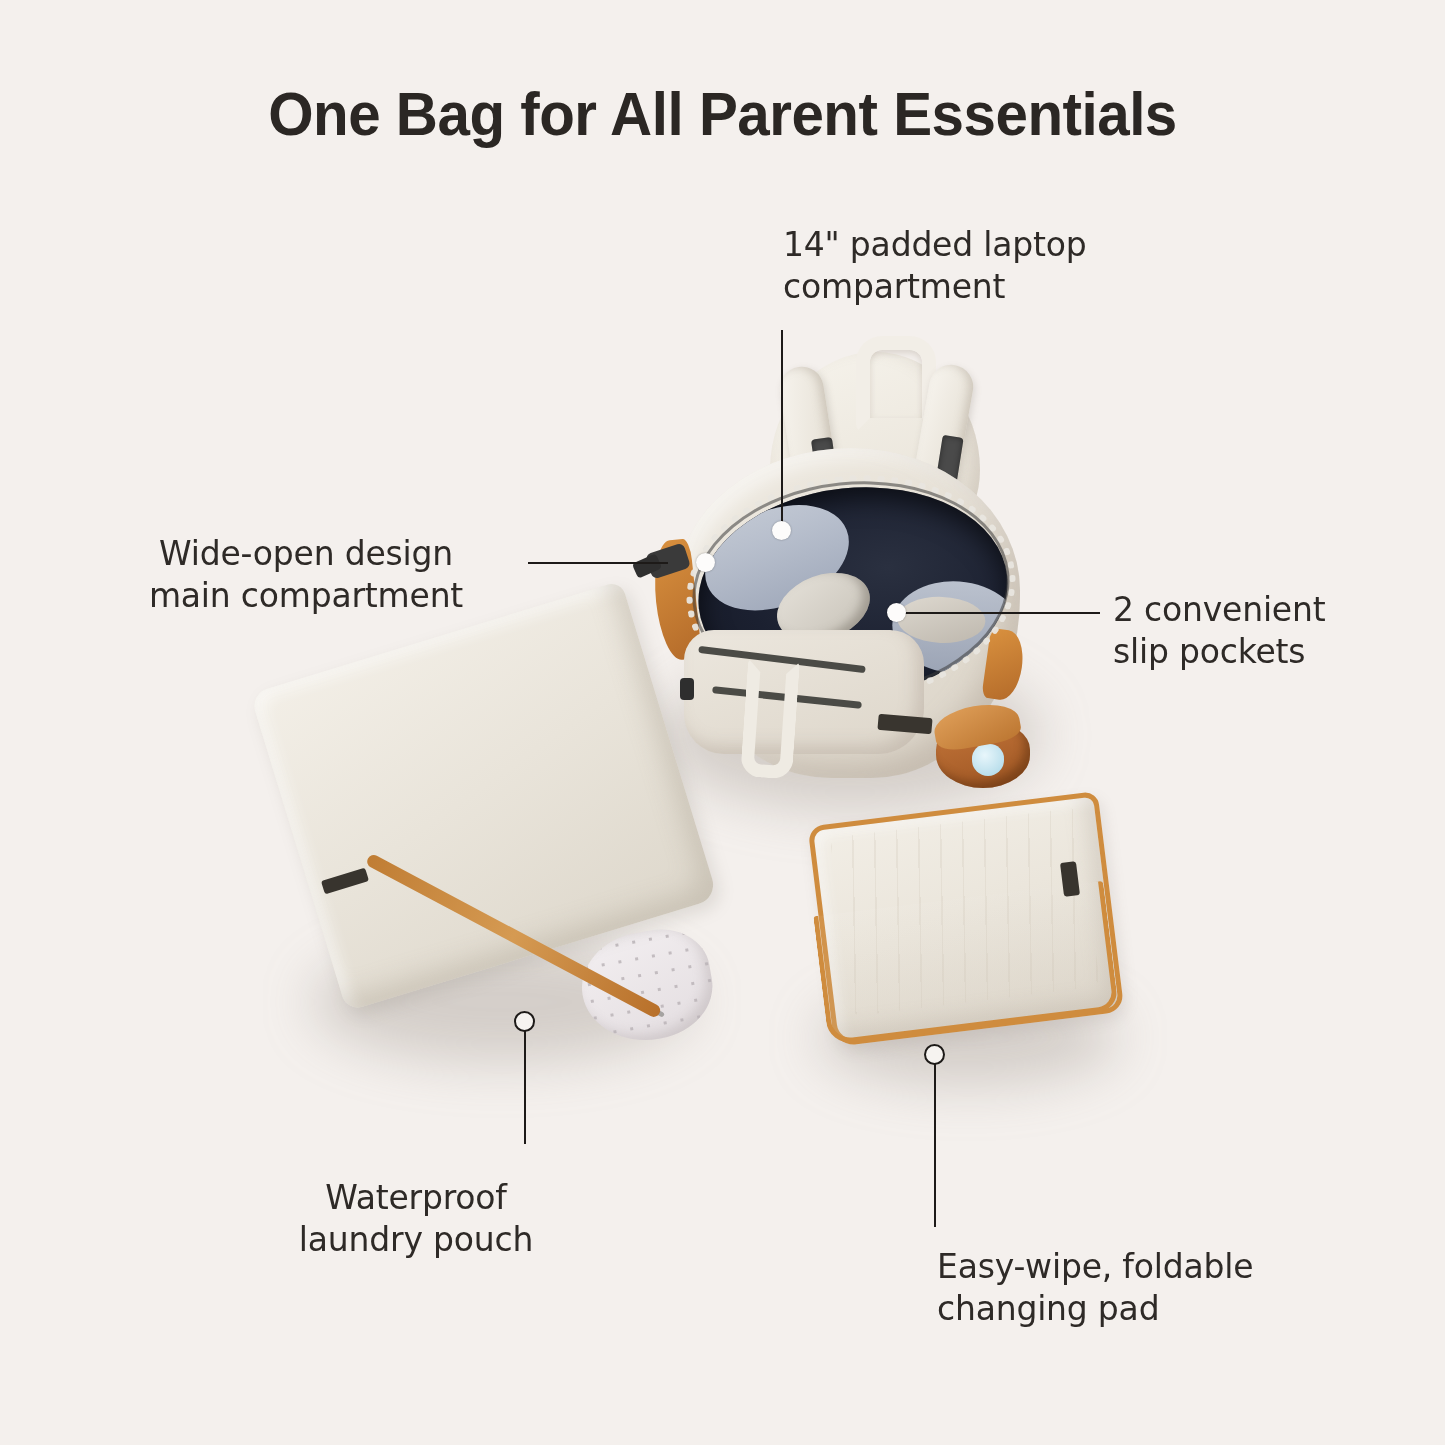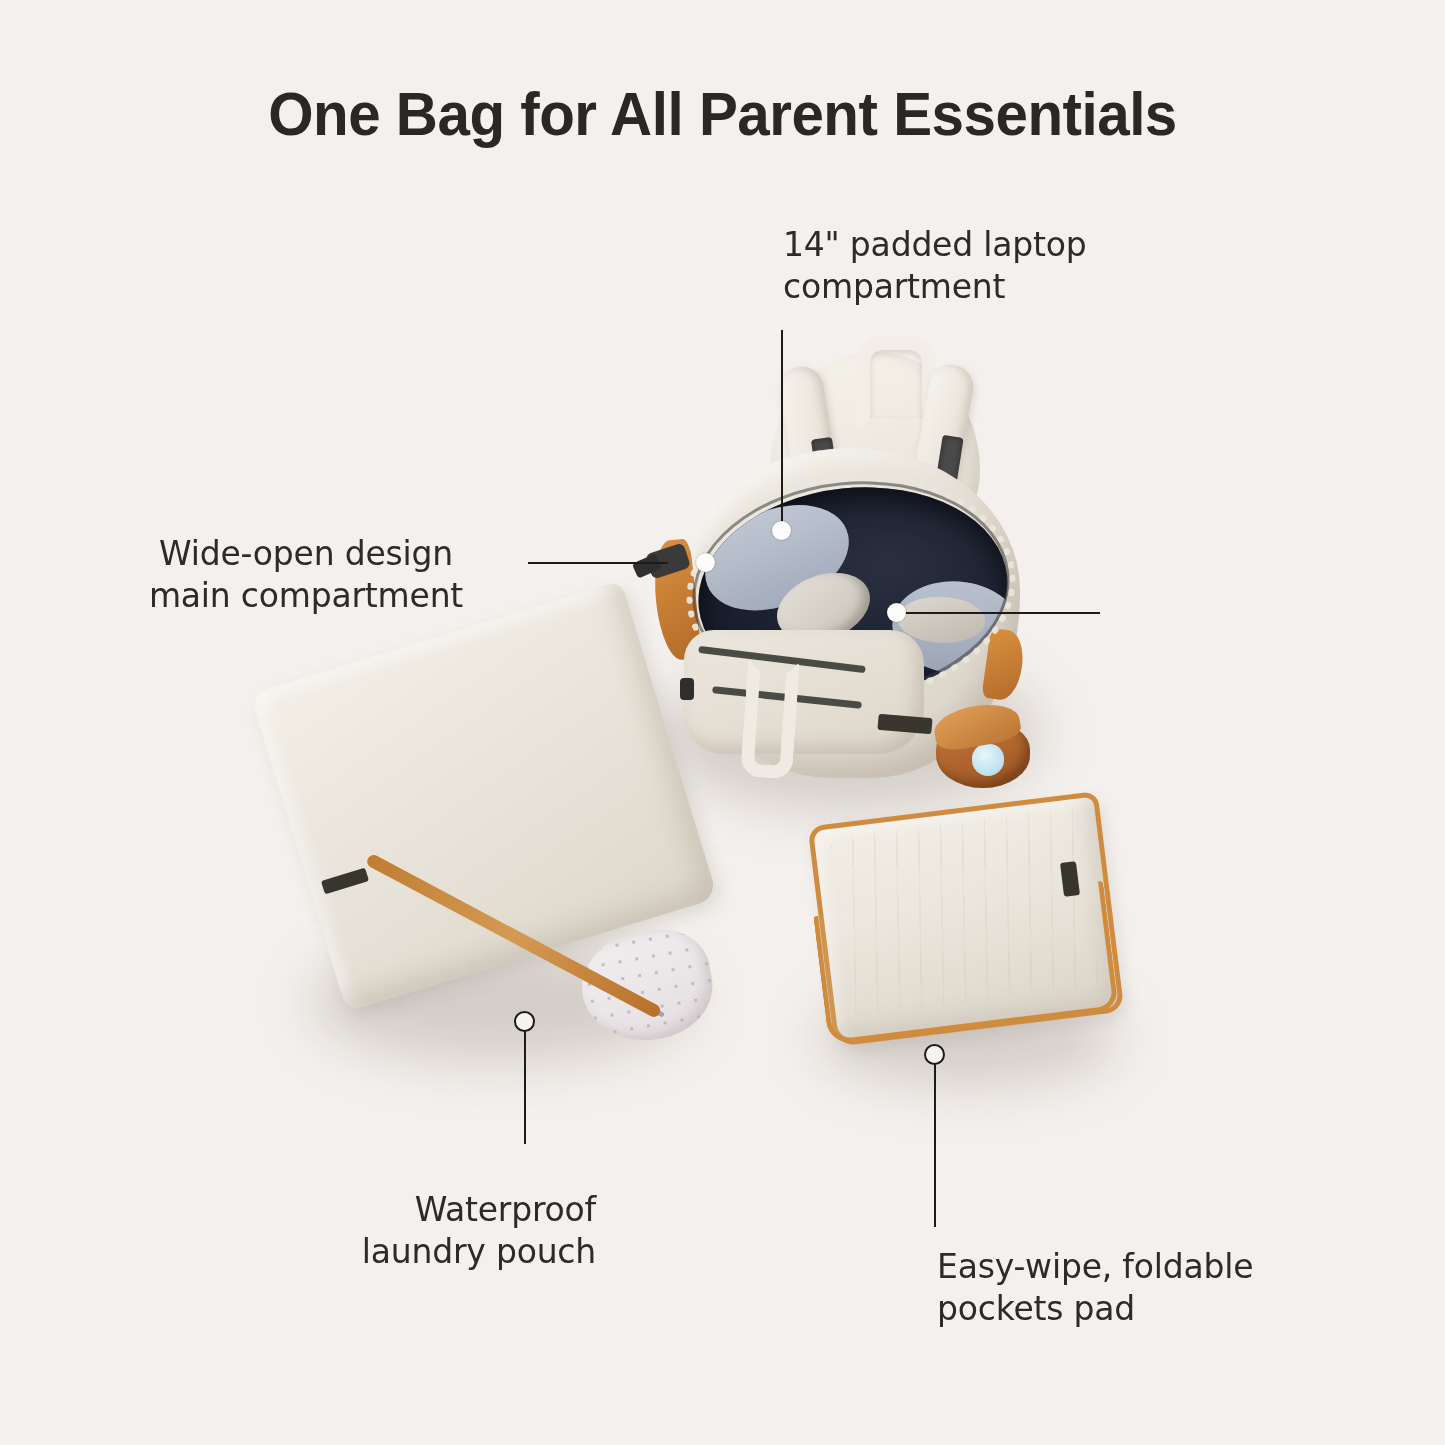--- a/index.html
+++ b/index.html
@@ -30,21 +30,21 @@
     font-size:33px;
     line-height:1.26;
     color:#2e2a27;
     white-space:pre-line;
     font-family:"DejaVu Sans", sans-serif;
     letter-spacing:-0.2px;
   }
   .lbl-laptop{left:783px;top:224px;width:420px;text-align:left;}
   .lbl-wide{left:96px;top:533px;width:420px;text-align:center;}
   .lbl-slip{left:1113px;top:589px;width:300px;text-align:left;}
-  .lbl-laundry{left:236px;top:1177px;width:360px;text-align:right;margin-top:12px;}
+  .lbl-laundry{left:236px;top:1177px;width:360px;text-align:center;}
   .lbl-change{left:937px;top:1246px;width:390px;text-align:left;}
 
   
   .leader{position:absolute;background:#1d1a18;}
   .ld-laptop{left:781px;top:330px;width:2px;height:200px;}
   .ld-wide{left:528px;top:562px;width:140px;height:2px;}
   .ld-slip{left:898px;top:612px;width:202px;height:2px;}
   .ld-laundry{left:524px;top:1022px;width:2px;height:122px;}
   .ld-change{left:934px;top:1055px;width:2px;height:172px;}
 
@@ -364,18 +364,20 @@
   <div class="leader ld-laundry"></div>
   <div class="dot-hollow dt-laundry"></div>
 
   <div class="leader ld-change"></div>
   <div class="dot-hollow dt-change"></div>
 
   <div class="label lbl-laptop">14" padded laptop
 compartment</div>
   <div class="label lbl-wide">Wide-open design
 main compartment</div>
+  <div class="label lbl-slip">2 convenient
+slip pockets</div>
   <div class="label lbl-laundry">Waterproof
 laundry pouch</div>
   <div class="label lbl-change">Easy-wipe, foldable
-pockets pad</div>
+changing pad</div>
 
 </div>
 
 </body></html>

